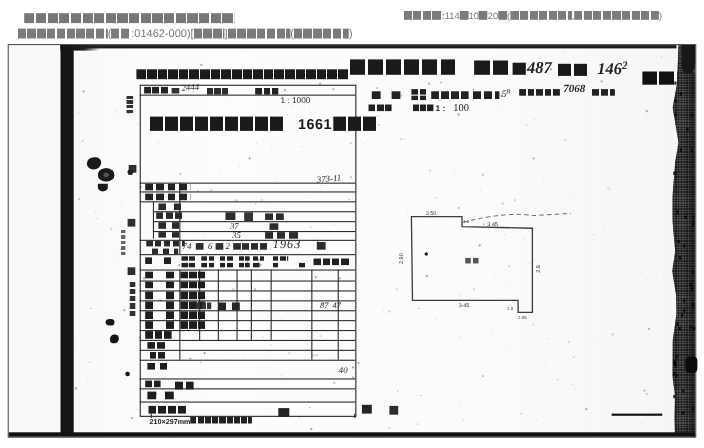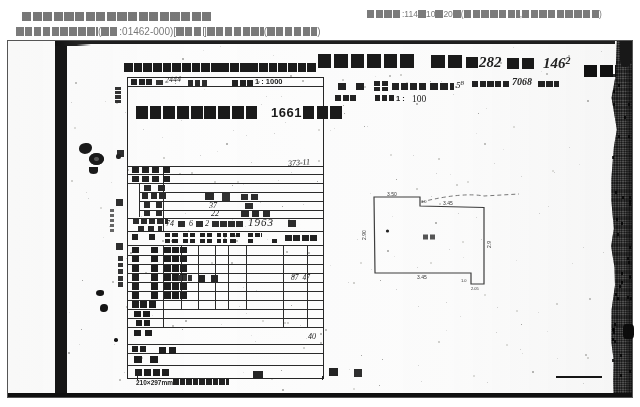--- a/index.html
+++ b/index.html
@@ -54,21 +54,21 @@
 <div class="a" style="left:0;top:0;width:1.3px;height:1.3px;border-radius:50%;box-shadow:473px 198px 0 rgba(90,90,88,.35),243px 121px 0 rgba(90,90,88,.35),196px 48px 0 rgba(90,90,88,.2),452px 275px 0 rgba(90,90,88,.25),561px 106px 0 rgba(90,90,88,.3),281px 195px 0 rgba(90,90,88,.3),277px 81px 0 rgba(90,90,88,.3),243px 294px 0 rgba(90,90,88,.2),144px 274px 0 rgba(90,90,88,.25),540px 165px 0 rgba(90,90,88,.3),103px 141px 0 rgba(90,90,88,.25),495px 108px 0 rgba(90,90,88,.2),142px 240px 0 rgba(90,90,88,.35),533px 30px 0 rgba(90,90,88,.2),192px 114px 0 rgba(90,90,88,.35),512px 308px 0 rgba(90,90,88,.35),575px 342px 0 rgba(90,90,88,.35),97px 60px 0 rgba(90,90,88,.25),235px 246px 0 rgba(90,90,88,.3),143px 221px 0 rgba(90,90,88,.25),206px 162px 0 rgba(90,90,88,.25),450px 172px 0 rgba(90,90,88,.35),595px 211px 0 rgba(90,90,88,.35),116px 331px 0 rgba(90,90,88,.35),513px 135px 0 rgba(90,90,88,.3),189px 185px 0 rgba(90,90,88,.3),117px 71px 0 rgba(90,90,88,.35),478px 67px 0 rgba(90,90,88,.25),181px 77px 0 rgba(90,90,88,.2),238px 94px 0 rgba(90,90,88,.3),209px 110px 0 rgba(90,90,88,.2),571px 123px 0 rgba(90,90,88,.2),180px 189px 0 rgba(90,90,88,.35),134px 260px 0 rgba(90,90,88,.2),71px 303px 0 rgba(90,90,88,.25),405px 114px 0 rgba(90,90,88,.3),468px 176px 0 rgba(90,90,88,.3),455px 216px 0 rgba(90,90,88,.2),154px 96px 0 rgba(90,90,88,.25),441px 208px 0 rgba(90,90,88,.3),295px 163px 0 rgba(90,90,88,.35),378px 58px 0 rgba(90,90,88,.2),283px 131px 0 rgba(90,90,88,.3),363px 228px 0 rgba(90,90,88,.25),508px 219px 0 rgba(90,90,88,.2),131px 261px 0 rgba(90,90,88,.2),388px 248px 0 rgba(90,90,88,.35),322px 224px 0 rgba(90,90,88,.2),479px 341px 0 rgba(90,90,88,.35),349px 198px 0 rgba(90,90,88,.3),259px 198px 0 rgba(90,90,88,.2),262px 180px 0 rgba(90,90,88,.25),423px 155px 0 rgba(90,90,88,.35),235px 331px 0 rgba(90,90,88,.2),486px 122px 0 rgba(90,90,88,.3),413px 340px 0 rgba(90,90,88,.3),63px 61px 0 rgba(90,90,88,.35),61px 271px 0 rgba(90,90,88,.2),231px 265px 0 rgba(90,90,88,.3),270px 139px 0 rgba(90,90,88,.3),539px 290px 0 rgba(90,90,88,.2),265px 14px 0 rgba(90,90,88,.25),374px 42px 0 rgba(90,90,88,.25),119px 217px 0 rgba(90,90,88,.2),438px 289px 0 rgba(90,90,88,.2),258px 55px 0 rgba(90,90,88,.3),468px 92px 0 rgba(90,90,88,.2),531px 172px 0 rgba(90,90,88,.35),193px 232px 0 rgba(90,90,88,.3),488px 291px 0 rgba(90,90,88,.35),428px 132px 0 rgba(90,90,88,.35),340px 241px 0 rgba(90,90,88,.3),248px 249px 0 rgba(90,90,88,.3),233px 42px 0 rgba(90,90,88,.35),530px 271px 0 rgba(90,90,88,.25),177px 172px 0 rgba(90,90,88,.3),133px 175px 0 rgba(90,90,88,.25),341px 328px 0 rgba(90,90,88,.25),386px 215px 0 rgba(90,90,88,.2),229px 73px 0 rgba(90,90,88,.25),466px 22px 0 rgba(90,90,88,.25),410px 265px 0 rgba(90,90,88,.35),359px 85px 0 rgba(90,90,88,.3),118px 217px 0 rgba(90,90,88,.35),253px 63px 0 rgba(90,90,88,.3),235px 143px 0 rgba(90,90,88,.2),433px 40px 0 rgba(90,90,88,.35),237px 185px 0 rgba(90,90,88,.25),176px 68px 0 rgba(90,90,88,.35),213px 283px 0 rgba(90,90,88,.25),93px 266px 0 rgba(90,90,88,.3),230px 185px 0 rgba(90,90,88,.35),224px 178px 0 rgba(90,90,88,.25),410px 324px 0 rgba(90,90,88,.3),252px 161px 0 rgba(90,90,88,.35),173px 79px 0 rgba(90,90,88,.3),593px 10px 0 rgba(90,90,88,.35),445px 53px 0 rgba(90,90,88,.35),514px 312px 0 rgba(90,90,88,.25),225px 89px 0 rgba(90,90,88,.3),442px 133px 0 rgba(90,90,88,.2),106px 303px 0 rgba(90,90,88,.3),80px 157px 0 rgba(90,90,88,.35),195px 9px 0 rgba(90,90,88,.2),362px 152px 0 rgba(90,90,88,.25),564px 222px 0 rgba(90,90,88,.25),101px 185px 0 rgba(90,90,88,.35),384px 175px 0 rgba(90,90,88,.2),95px 196px 0 rgba(90,90,88,.2),292px 284px 0 rgba(90,90,88,.35),78px 151px 0 rgba(90,90,88,.3),489px 266px 0 rgba(90,90,88,.35),238px 272px 0 rgba(90,90,88,.3),115px 112px 0 rgba(90,90,88,.35),326px 87px 0 rgba(90,90,88,.25),505px 6px 0 rgba(90,90,88,.25),266px 71px 0 rgba(90,90,88,.35),367px 35px 0 rgba(90,90,88,.2),247px 300px 0 rgba(90,90,88,.3),212px 5px 0 rgba(90,90,88,.25),575px 206px 0 rgba(90,90,88,.3),135px 88px 0 rgba(90,90,88,.35),409px 226px 0 rgba(90,90,88,.35),549px 317px 0 rgba(90,90,88,.25),438px 261px 0 rgba(90,90,88,.35),298px 297px 0 rgba(90,90,88,.3),273px 55px 0 rgba(90,90,88,.3),266px 92px 0 rgba(90,90,88,.35),546px 131px 0 rgba(90,90,88,.35),322px 89px 0 rgba(90,90,88,.25)"></div>
 
 <div class="bk" style="left:116px;top:22px;width:193px;height:9px;background:repeating-linear-gradient(90deg,#1c1c1c 0 8.7px,transparent 8.7px 9.65px)"></div>
 
 <div class="bk" style="left:310px;top:13px;width:99px;height:14px;background:repeating-linear-gradient(90deg,#1a1a1a 0 13.5px,transparent 13.5px 16.5px)"></div>
 
 <div class="bk" style="left:423px;top:14px;width:32px;height:13px;background:repeating-linear-gradient(90deg,#1a1a1a 0 14px,transparent 14px 17px)"></div>
 
 <div class="bk" style="left:458px;top:16px;width:12px;height:11px;background:#1a1a1a"></div>
 
-<div class="hw" style="left:471px;top:13px;font-size:15px;font-weight:bold">282</div>
+<div class="hw" style="left:471px;top:13px;font-size:15px;font-weight:bold">487</div>
 
 <div class="bk" style="left:499px;top:17px;width:27px;height:11px;background:repeating-linear-gradient(90deg,#1a1a1a 0 12px,transparent 12px 15px)"></div>
 
 <div class="hw" style="left:535px;top:14px;font-size:15px;font-weight:bold">146<span style="font-size:10px;vertical-align:4px">2</span></div>
 
 <div class="bk" style="left:576px;top:24px;width:32px;height:11.5px;background:repeating-linear-gradient(90deg,#111 0 13px,transparent 13px 15.5px)"></div>
 
 <div class="bk" style="left:330px;top:42px;width:8px;height:7px;background:#222"></div>
 <div class="bk" style="left:348px;top:42px;width:8px;height:7px;background:#222"></div>
 <div class="bk" style="left:366px;top:40px;width:14px;height:5px;background:repeating-linear-gradient(90deg,#222 0 6px,transparent 6px 7.5px)"></div>
@@ -85,21 +85,21 @@
 
 <div class="hline" style="left:119px;top:44.5px;width:196px"></div>
 
 <div class="bk" style="left:123px;top:38.2px;width:22px;height:6px;background:repeating-linear-gradient(90deg,#222 0 6.2px,transparent 6.2px 7.6px)"></div>
 
 <div class="bk" style="left:148px;top:39px;width:7px;height:5px;background:#333"></div>
 <div class="hw" style="left:157px;top:34px;font-size:8px;transform:rotate(-4deg)">2444</div>
 <div class="bk" style="left:180px;top:39px;width:20px;height:5.5px;background:repeating-linear-gradient(90deg,#2d2d2d 0 5.5px,transparent 5.5px 7px)"></div>
 
 <div class="bk" style="left:224px;top:38.5px;width:21px;height:6px;background:repeating-linear-gradient(90deg,#222 0 6.2px,transparent 6.2px 7.6px)"></div>
-<div class="a" style="left:247px;top:36px;font-size:7.5px;font-weight:bold;color:#222">1 : 1000</div>
+<div class="a" style="left:247px;top:46px;font-size:7.5px;font-weight:normal;color:#222">1 : 1000</div>
 
 <div class="bk" style="left:128px;top:65px;width:123px;height:13px;background:repeating-linear-gradient(90deg,#1a1a1a 0 11.8px,transparent 11.8px 13.7px)"></div>
 <div class="a" style="left:263px;top:63.5px;font-size:13px;font-weight:bold;color:#1a1a1a;letter-spacing:0.5px">1661</div>
 <div class="bk" style="left:295px;top:65px;width:40px;height:13px;background:repeating-linear-gradient(90deg,#1a1a1a 0 11.5px,transparent 11.5px 13.6px)"></div>
 
 <div class="bk" style="left:106.5px;top:46px;width:6.5px;height:16px;background:repeating-linear-gradient(180deg,#333 0 3.2px,transparent 3.2px 4.2px)"></div>
 
 <div class="bk" style="left:109px;top:109px;width:7px;height:7px;background:#2e2e2e"></div>
 
 <div class="bk" style="left:108px;top:158px;width:7px;height:7px;background:#2e2e2e"></div>
@@ -139,21 +139,21 @@
 
 <div class="bk" style="left:125px;top:178px;width:35px;height:5px;background:repeating-linear-gradient(90deg,#2a2a2a 0 5.8px,transparent 5.8px 8px)"></div>
 <div class="bk" style="left:130px;top:184.5px;width:24px;height:5px;background:repeating-linear-gradient(90deg,#2a2a2a 0 5.8px,transparent 5.8px 10px)"></div>
 
 <div class="hw" style="left:280px;top:117px;font-size:8px;transform:rotate(-5deg)">373-11</div>
 <div class="bk" style="left:197px;top:152px;width:9px;height:7px;background:#2b2b2b"></div>
 <div class="bk" style="left:214px;top:151.5px;width:8px;height:8px;background:#333"></div>
 <div class="bk" style="left:233px;top:152.5px;width:17px;height:6px;background:repeating-linear-gradient(90deg,#2d2d2d 0 7px,transparent 7px 10px)"></div>
 <div class="hw" style="left:201px;top:159.5px;font-size:8px">37</div>
 <div class="bk" style="left:237px;top:161.5px;width:8px;height:6px;background:#2d2d2d"></div>
-<div class="hw" style="left:203px;top:168px;font-size:8px">22</div>
+<div class="hw" style="left:203px;top:168px;font-size:8px">35</div>
 <div class="bk" style="left:233px;top:169.5px;width:31px;height:6.5px;background:repeating-linear-gradient(90deg,#2b2b2b 0 7.5px,transparent 7.5px 11px)"></div>
 
 <div class="hw" style="left:158px;top:177.5px;font-size:8px">74</div>
 <div class="bk" style="left:170px;top:179.5px;width:7px;height:6px;background:#2d2d2d"></div>
 <div class="hw" style="left:181px;top:177.5px;font-size:8px">6</div>
 <div class="bk" style="left:188px;top:179.5px;width:7px;height:6px;background:#2d2d2d"></div>
 <div class="hw" style="left:197px;top:177.5px;font-size:8px">2</div>
 <div class="bk" style="left:204px;top:179.5px;width:7px;height:6px;background:#2d2d2d"></div>
 <div class="bk" style="left:212px;top:179.5px;width:23px;height:6px;background:repeating-linear-gradient(90deg,#2d2d2d 0 6.5px,transparent 6.5px 8.2px)"></div>
 <div class="hw" style="left:240px;top:175px;font-size:11px;letter-spacing:1px">1963</div>

